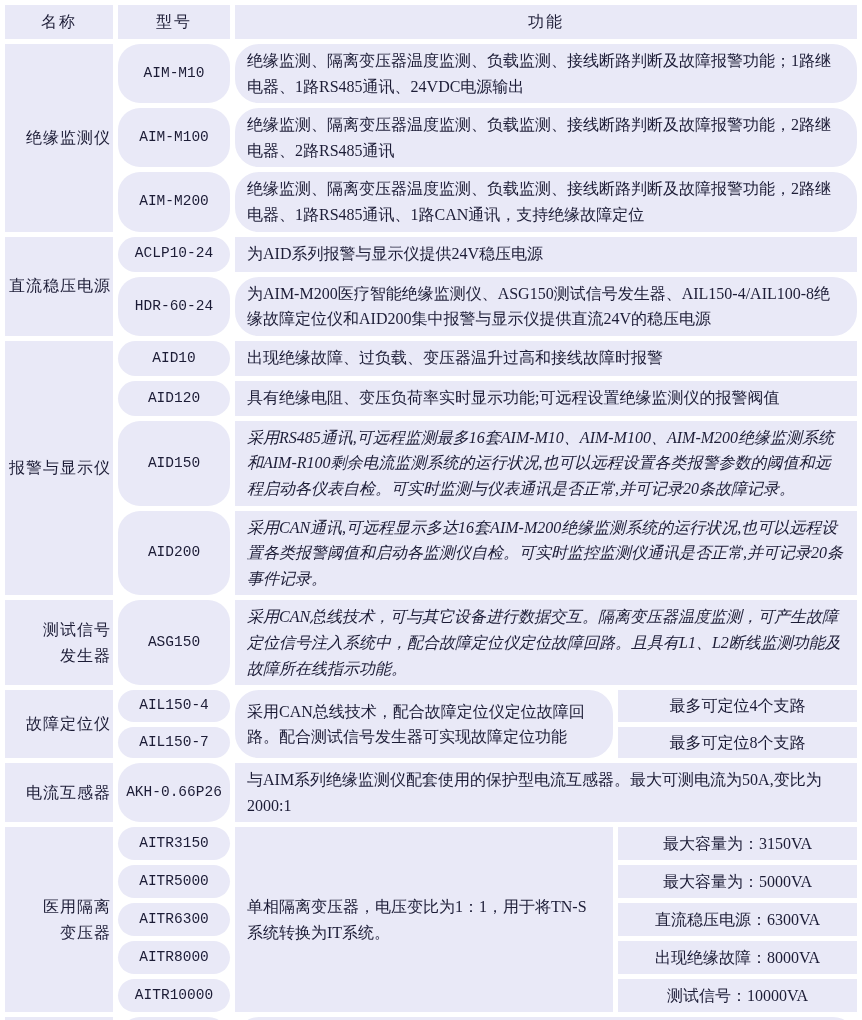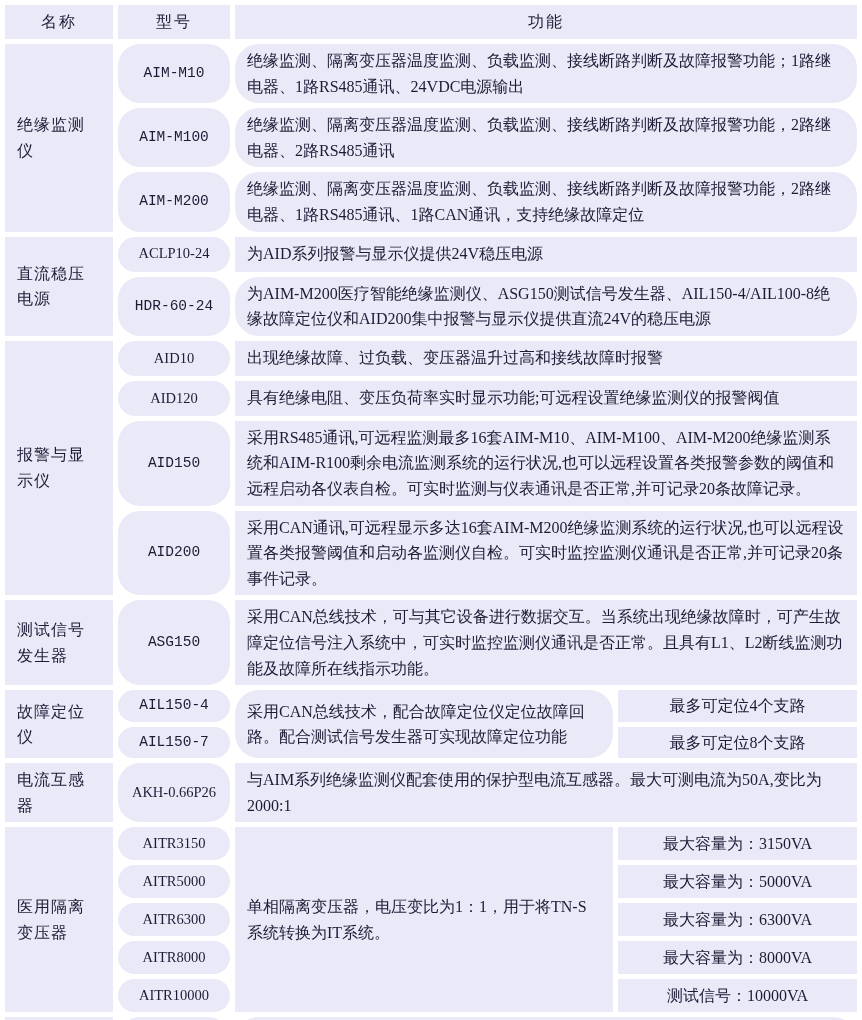--- a/index.html
+++ b/index.html
@@ -20,43 +20,43 @@
     color: #1c1c36;
     font-size: 16px;
     font-weight: normal;
     line-height: 1.6;
     vertical-align: middle;
     padding: 3px 8px;
     overflow: hidden;
   }
   th.hdr { height: 28px; text-align: center; letter-spacing: 2px; }
   td.name-cell {
-    text-align: left;
+    text-align: right;
     white-space: pre-line;
-    padding: 3px 12px;
+    padding: 3px 2px;
     letter-spacing: 1px;
   }
   td.model-cell {
     text-align: center;
     font-family: "Liberation Mono", "DejaVu Sans Mono", monospace;
     font-size: 14.5px;
     padding: 3px 2px;
     border-radius: 22px;
   }
   td.func-cell {
     text-align: left;
     padding: 4px 12px;
   }
   td.note-cell {
     text-align: center;
     padding: 3px 6px;
   }
   tr.h2 td.func-cell { min-height: 50px; height: 50px; border-radius: 24px; }
-  tr.h1 td { height: 27px; font-family: Liberation Serif, serif; }
-  tr.h3 td.func-cell { height: 76px; }
+  tr.h1 td { height: 27px; }
+  tr.h3 td.func-cell { height: 76px; font-style: italic; }
 </style>
 </head>
 <body>
 
 <div class="page">
   <table class="spec-table">
     <colgroup>
       <col style="width:108px">
       <col style="width:112px">
       <col style="width:378px">
@@ -109,21 +109,21 @@
     </tr>
     <tr class="h3">
       <td class="model-cell">AID200</td>
       <td class="func-cell" colspan="2">采用CAN通讯,可远程显示多达16套AIM-M200绝缘监测系统的运行状况,也可以远程设置各类报警阈值和启动各监测仪自检。可实时监控监测仪通讯是否正常,并可记录20条事件记录。</td>
     </tr>
 
     <tr class="h3">
       <td class="name-cell">测试信号
 发生器</td>
       <td class="model-cell">ASG150</td>
-      <td class="func-cell" colspan="2">采用CAN总线技术，可与其它设备进行数据交互。当系统出现绝缘故障时，可产生故障定位信号注入系统中，可实时监控监测仪通讯是否正常。且具有L1、L2断线监测功能及故障所在线指示功能。</td>
+      <td class="func-cell" colspan="2">采用CAN总线技术，可与其它设备进行数据交互。隔离变压器温度监测，可产生故障定位信号注入系统中，配合故障定位仪定位故障回路。且具有L1、L2断线监测功能及故障所在线指示功能。</td>
     </tr>
 
     <tr class="h2">
       <td class="name-cell" rowspan="2">故障定位仪</td>
       <td class="model-cell">AIL150-4</td>
       <td class="func-cell" rowspan="2">采用CAN总线技术，配合故障定位仪定位故障回路。配合测试信号发生器可实现故障定位功能</td>
       <td class="note-cell">最多可定位4个支路</td>
     </tr>
     <tr class="h2">
       <td class="model-cell">AIL150-7</td>
@@ -142,25 +142,25 @@
       <td class="model-cell">AITR3150</td>
       <td class="func-cell" rowspan="5">单相隔离变压器，电压变比为1：1，用于将TN-S系统转换为IT系统。</td>
       <td class="note-cell">最大容量为：3150VA</td>
     </tr>
     <tr class="h1">
       <td class="model-cell">AITR5000</td>
       <td class="note-cell">最大容量为：5000VA</td>
     </tr>
     <tr class="h1">
       <td class="model-cell">AITR6300</td>
-      <td class="note-cell">最大容量为：6300VA</td>
+      <td class="note-cell">直流稳压电源：6300VA</td>
     </tr>
     <tr class="h1">
       <td class="model-cell">AITR8000</td>
-      <td class="note-cell">最大容量为：8000VA</td>
+      <td class="note-cell">出现绝缘故障：8000VA</td>
     </tr>
     <tr class="h1">
       <td class="model-cell">AITR10000</td>
       <td class="note-cell">测试信号：10000VA</td>
     </tr>
 
     <tr class="h2">
       <td class="name-cell">剩余电流
 监测仪</td>
       <td class="model-cell">AIM-R100</td>

